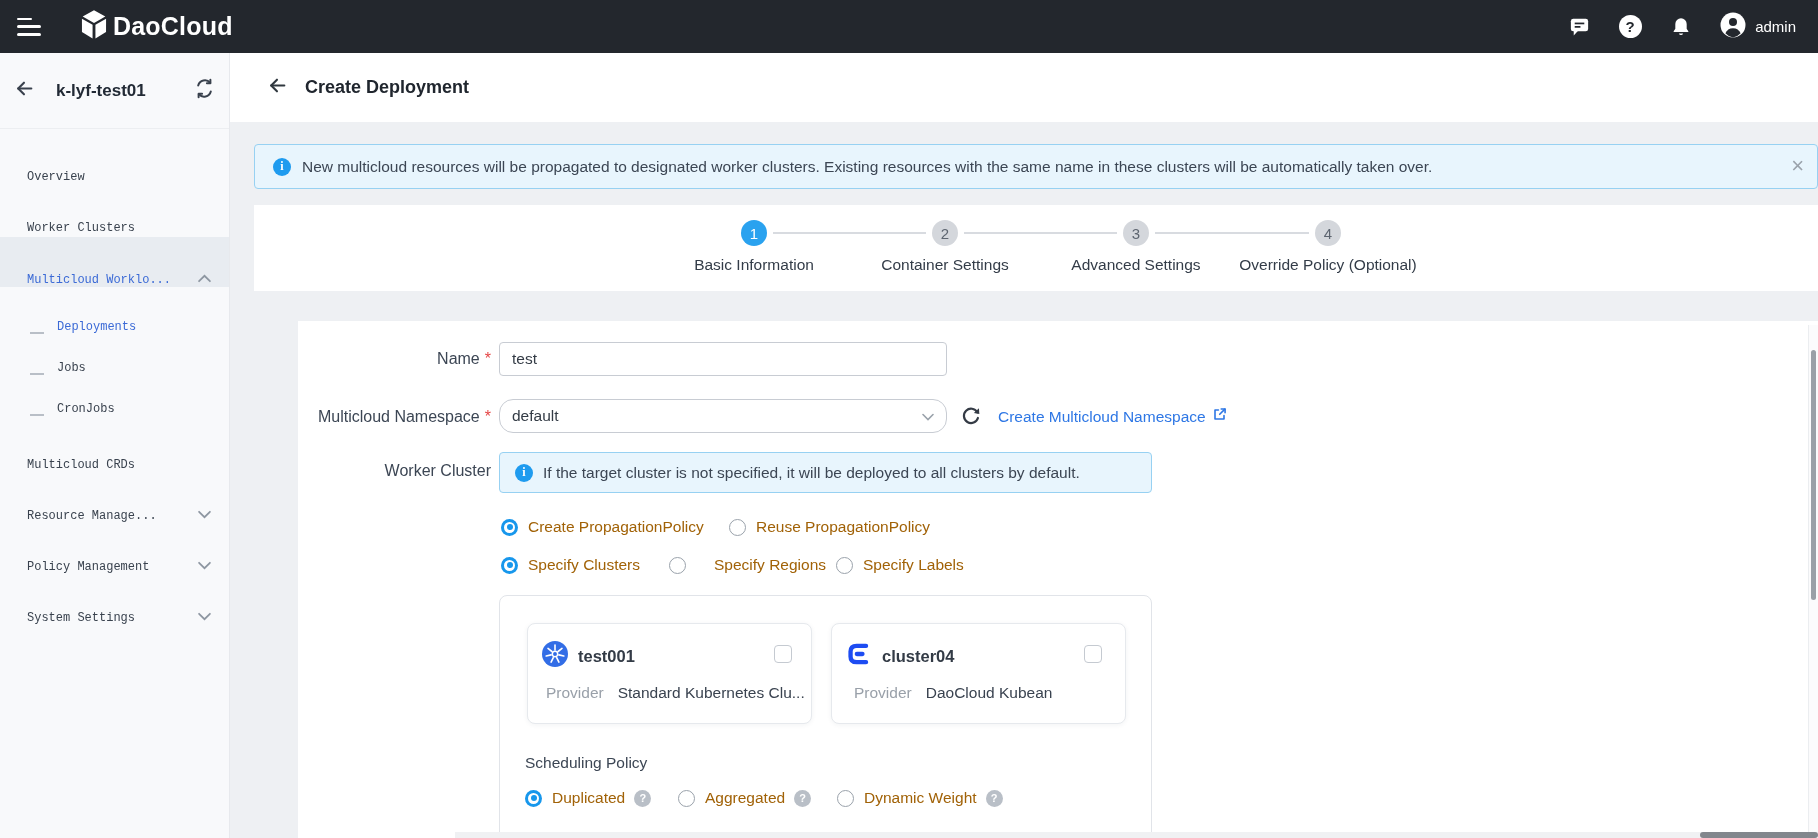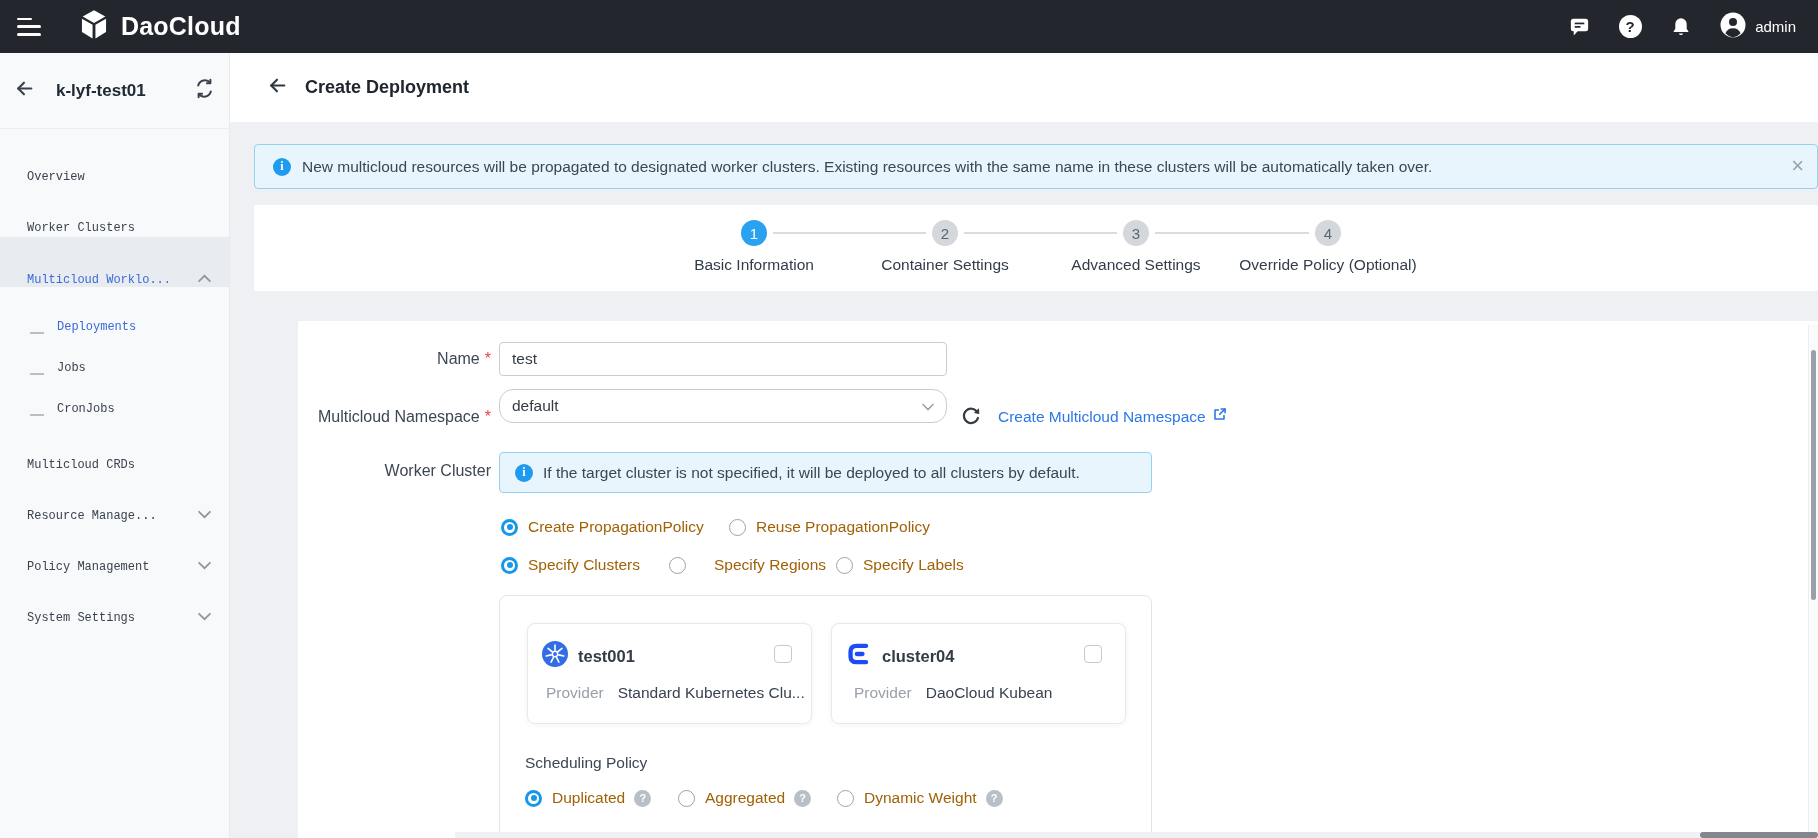--- a/index.html
+++ b/index.html
@@ -3,21 +3,21 @@
 <meta charset="utf-8">
 <style>
   * { margin:0; padding:0; box-sizing:border-box; }
   html,body { width:1818px; height:838px; overflow:hidden; font-family:"Liberation Sans", sans-serif; background:#eef0f3; }
 
   
   .topbar { position:absolute; left:0; top:0; width:1818px; height:53px; background:#23272d; display:flex; align-items:center; z-index:30; }
   .hamburger { margin-left:17px; width:24px; height:18px; display:flex; flex-direction:column; justify-content:space-between; cursor:pointer; }
   .hamburger i { display:block; height:2.6px; background:#fff; border-radius:2px; }
   .hamburger i:nth-child(1){ width:15px; } .hamburger i:nth-child(2){ width:24px; } .hamburger i:nth-child(3){ width:24px; }
-  .brand { display:flex; align-items:center; gap:10px; margin-left:36px; }
+  .brand { display:flex; align-items:center; gap:2px; margin-left:36px; }
   .brand-text { color:#fff; font-size:25px; font-weight:bold; letter-spacing:.2px; }
   .topbar-right { margin-left:auto; display:flex; align-items:center; gap:27px; margin-right:22px; }
   .tb-icon { width:24px; height:24px; display:flex; align-items:center; justify-content:center; cursor:pointer; }
   .help-badge { width:23px; height:23px; border-radius:50%; background:#fff; color:#23272d; font-weight:bold; font-size:15px; display:flex; align-items:center; justify-content:center; }
   .user { display:flex; align-items:center; gap:9px; cursor:pointer; }
   .user-name { color:#fff; font-size:15px; }
 
   
   .sidebar { position:absolute; left:0; top:53px; width:230px; height:785px; background:#f8f9fb; border-right:1px solid #e7e9ed; z-index:20; }
   .sb-header { position:absolute; left:0; top:0; width:100%; height:76px; display:flex; align-items:center; padding:0 14px 0 14px; border-bottom:1px solid #eceef1;gap:10px; }
@@ -249,21 +249,21 @@
     </div>
 
     <div class="formcard">
 
       <div class="flabel" style="top:29px;"><span>Name</span><span class="req">*</span></div>
       <div class="tinput" style="top:21px;">
           <span>test</span>
         </div>
 
       <div class="flabel" style="top:87px;"><span>Multicloud Namespace</span><span class="req">*</span></div>
-      <div class="tinput tselect" style="top:68px;border-radius:14px;">
+      <div class="tinput tselect" style="top:78px;border-radius:14px;">
         <span>default</span>
         <span><svg width="12" height="8" viewBox="0 0 12 8" fill="none" stroke="#9aa2ab" stroke-width="1.6" stroke-linecap="round">
               <path d="M1 1.5 6 6.5l5-5"></path>
             </svg></span>
       </div>
       <span class="refresh-btn" style="left:662px;top:84px;">
         <svg width="22" height="22" viewBox="0 0 20 20" fill="none" stroke="#343b45" stroke-width="2" stroke-linecap="round">
           <path d="M16.3 11.8a6.5 6.5 0 1 1-.6-5.2"></path>
           <polygon points="17.2,3 17.6,8.2 12.6,7.2" fill="#343b45" stroke="none"></polygon>
         </svg>

